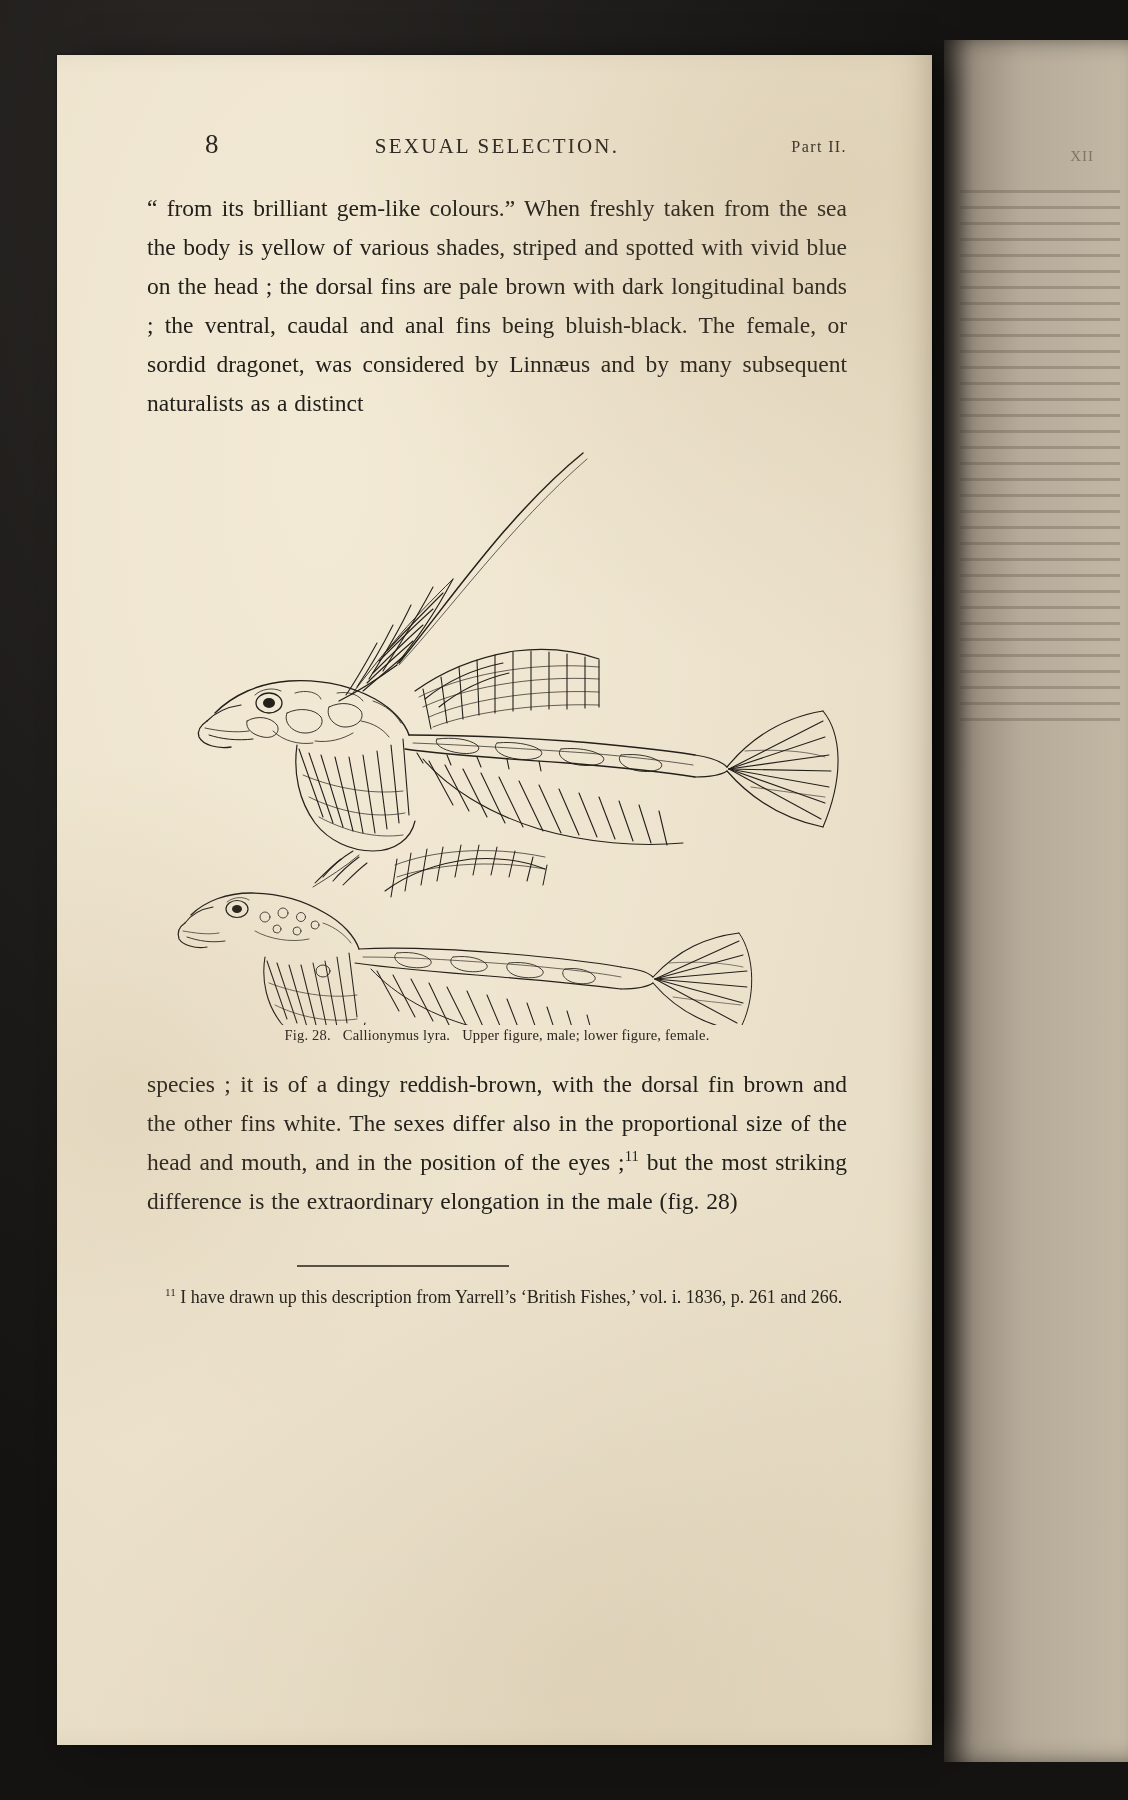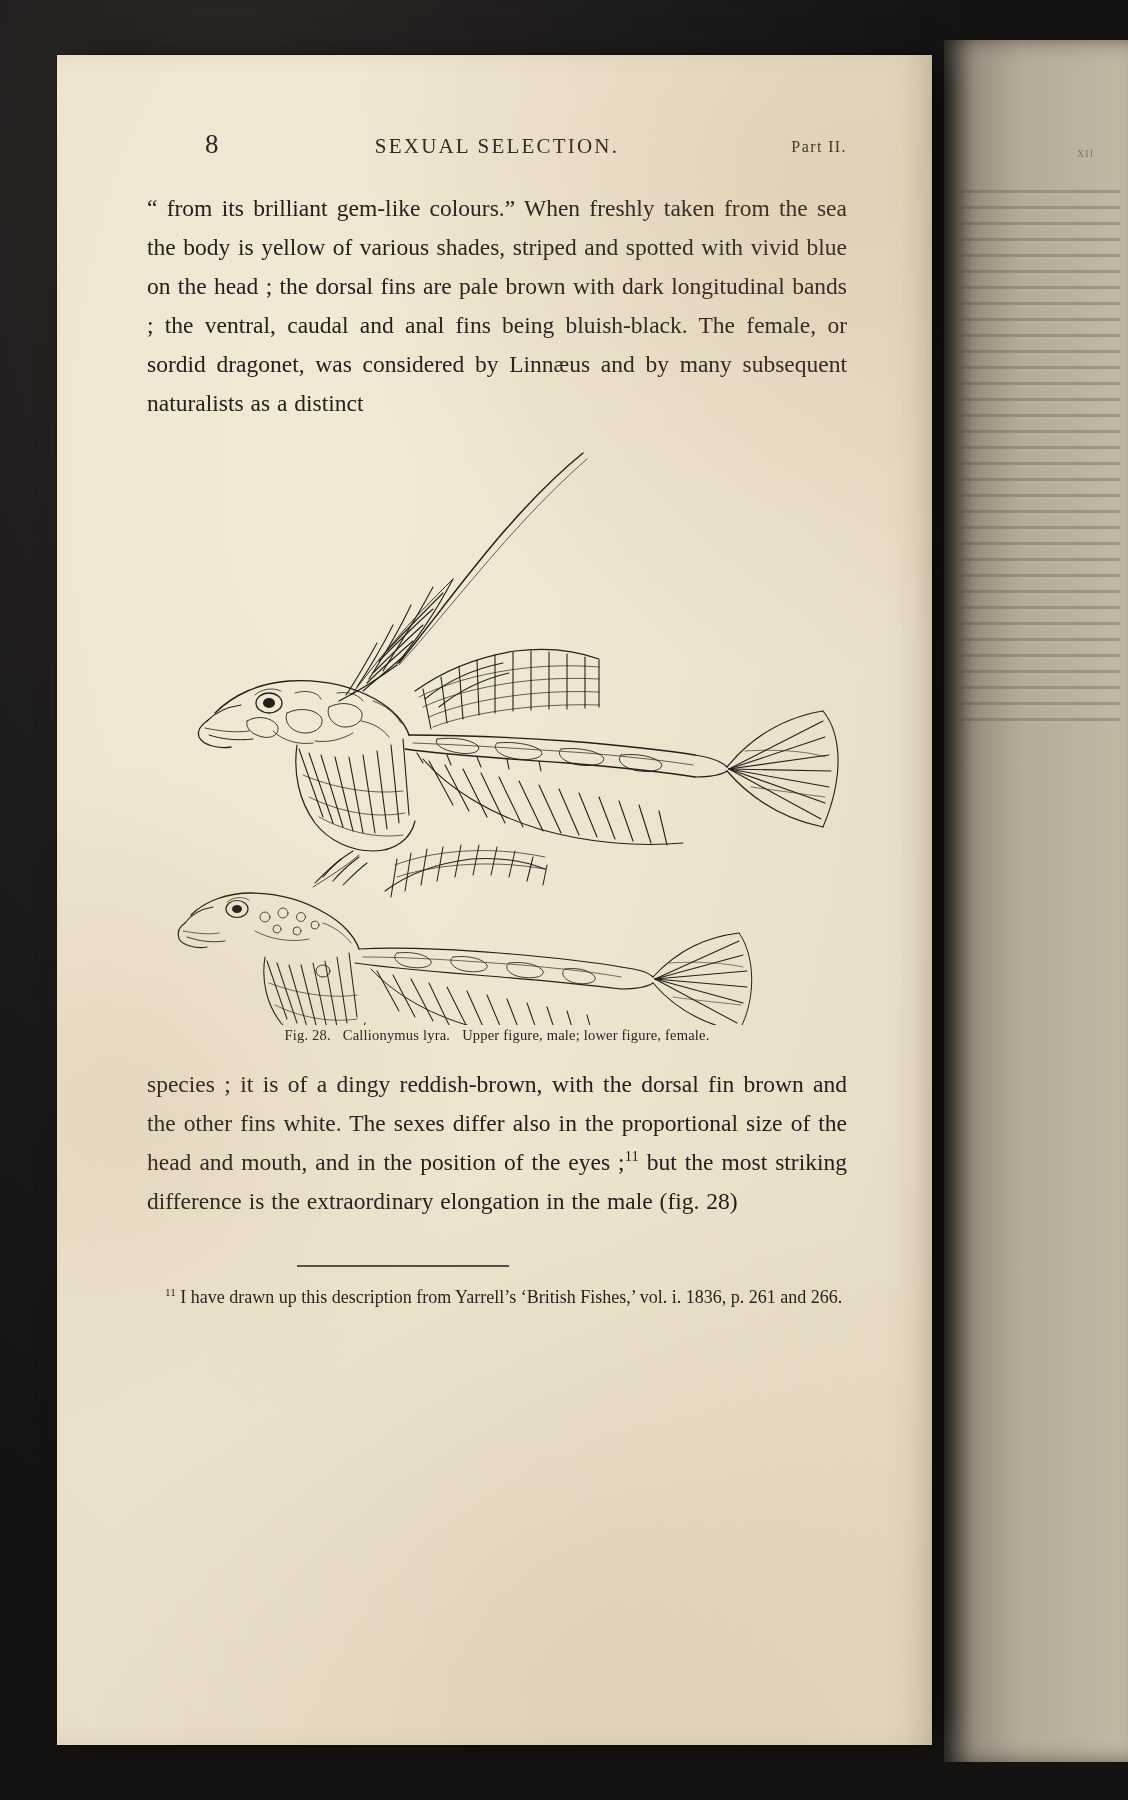--- a/index.html
+++ b/index.html
@@ -53,21 +53,21 @@
   .facing-page .fp-line {
     height: 3px;
     margin-bottom: 13px;
     background: #4b4438;
     opacity: 0.55;
   }
   .facing-page .fp-pageno {
     position: absolute;
     top: 108px;
     right: 34px;
-    font-size: 10px;
+    font-size: 15px;
     color: #4a4236;
     letter-spacing: 1px;
   }
 
   
   .page {
     position: absolute;
     left: 57px;
     top: 55px;
     width: 875px;

